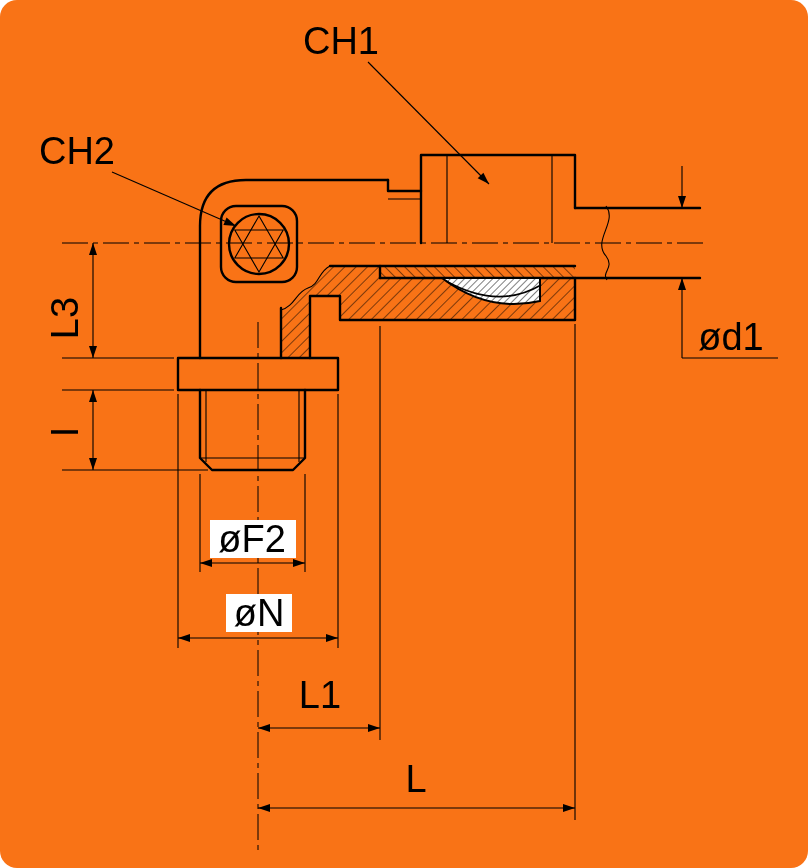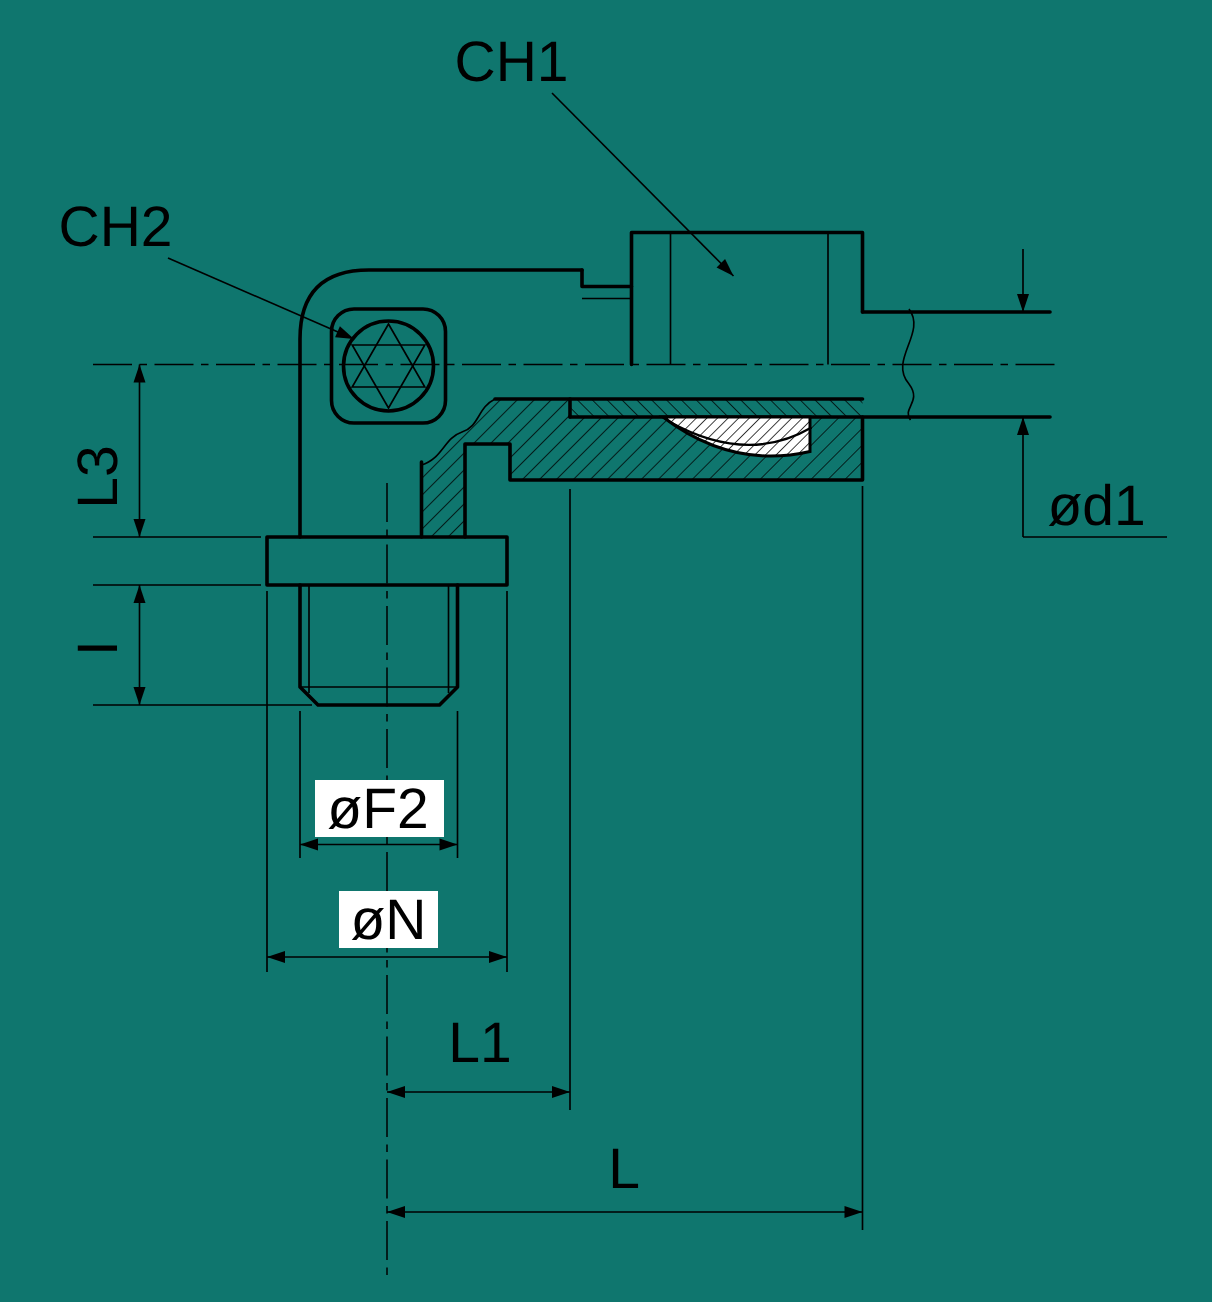--- a/index.html
+++ b/index.html
@@ -1,16 +1,16 @@
 <!DOCTYPE html>
 <html><head>
 <meta charset="utf-8">
 <style>
   html,body{margin:0;padding:0;background:#ffffff;}
-  .stage{position:relative;width:808px;height:868px;background:#0f766e;overflow:hidden;}
+  .stage{position:relative;width:808px;height:868px;background:#f97316;overflow:hidden;border-radius:17px;}
   svg{display:block;}
   .heavy{stroke:#000000;stroke-width:2.4;fill:none;stroke-linejoin:round;stroke-linecap:round;}
   .med{stroke:#000000;stroke-width:1.6;fill:none;}
   .thin{stroke:#000000;stroke-width:1.1;fill:none;}
   .cl{stroke:#000000;stroke-width:1;fill:none;stroke-dasharray:26 5 5 5;}
   .dim{stroke:#000000;stroke-width:1.1;fill:none;}
   text{font-family:"Liberation Sans", sans-serif;font-size:38px;fill:#000000;}
   .halo{fill:#ffffff;stroke:none;}
 </style>
 </head>

